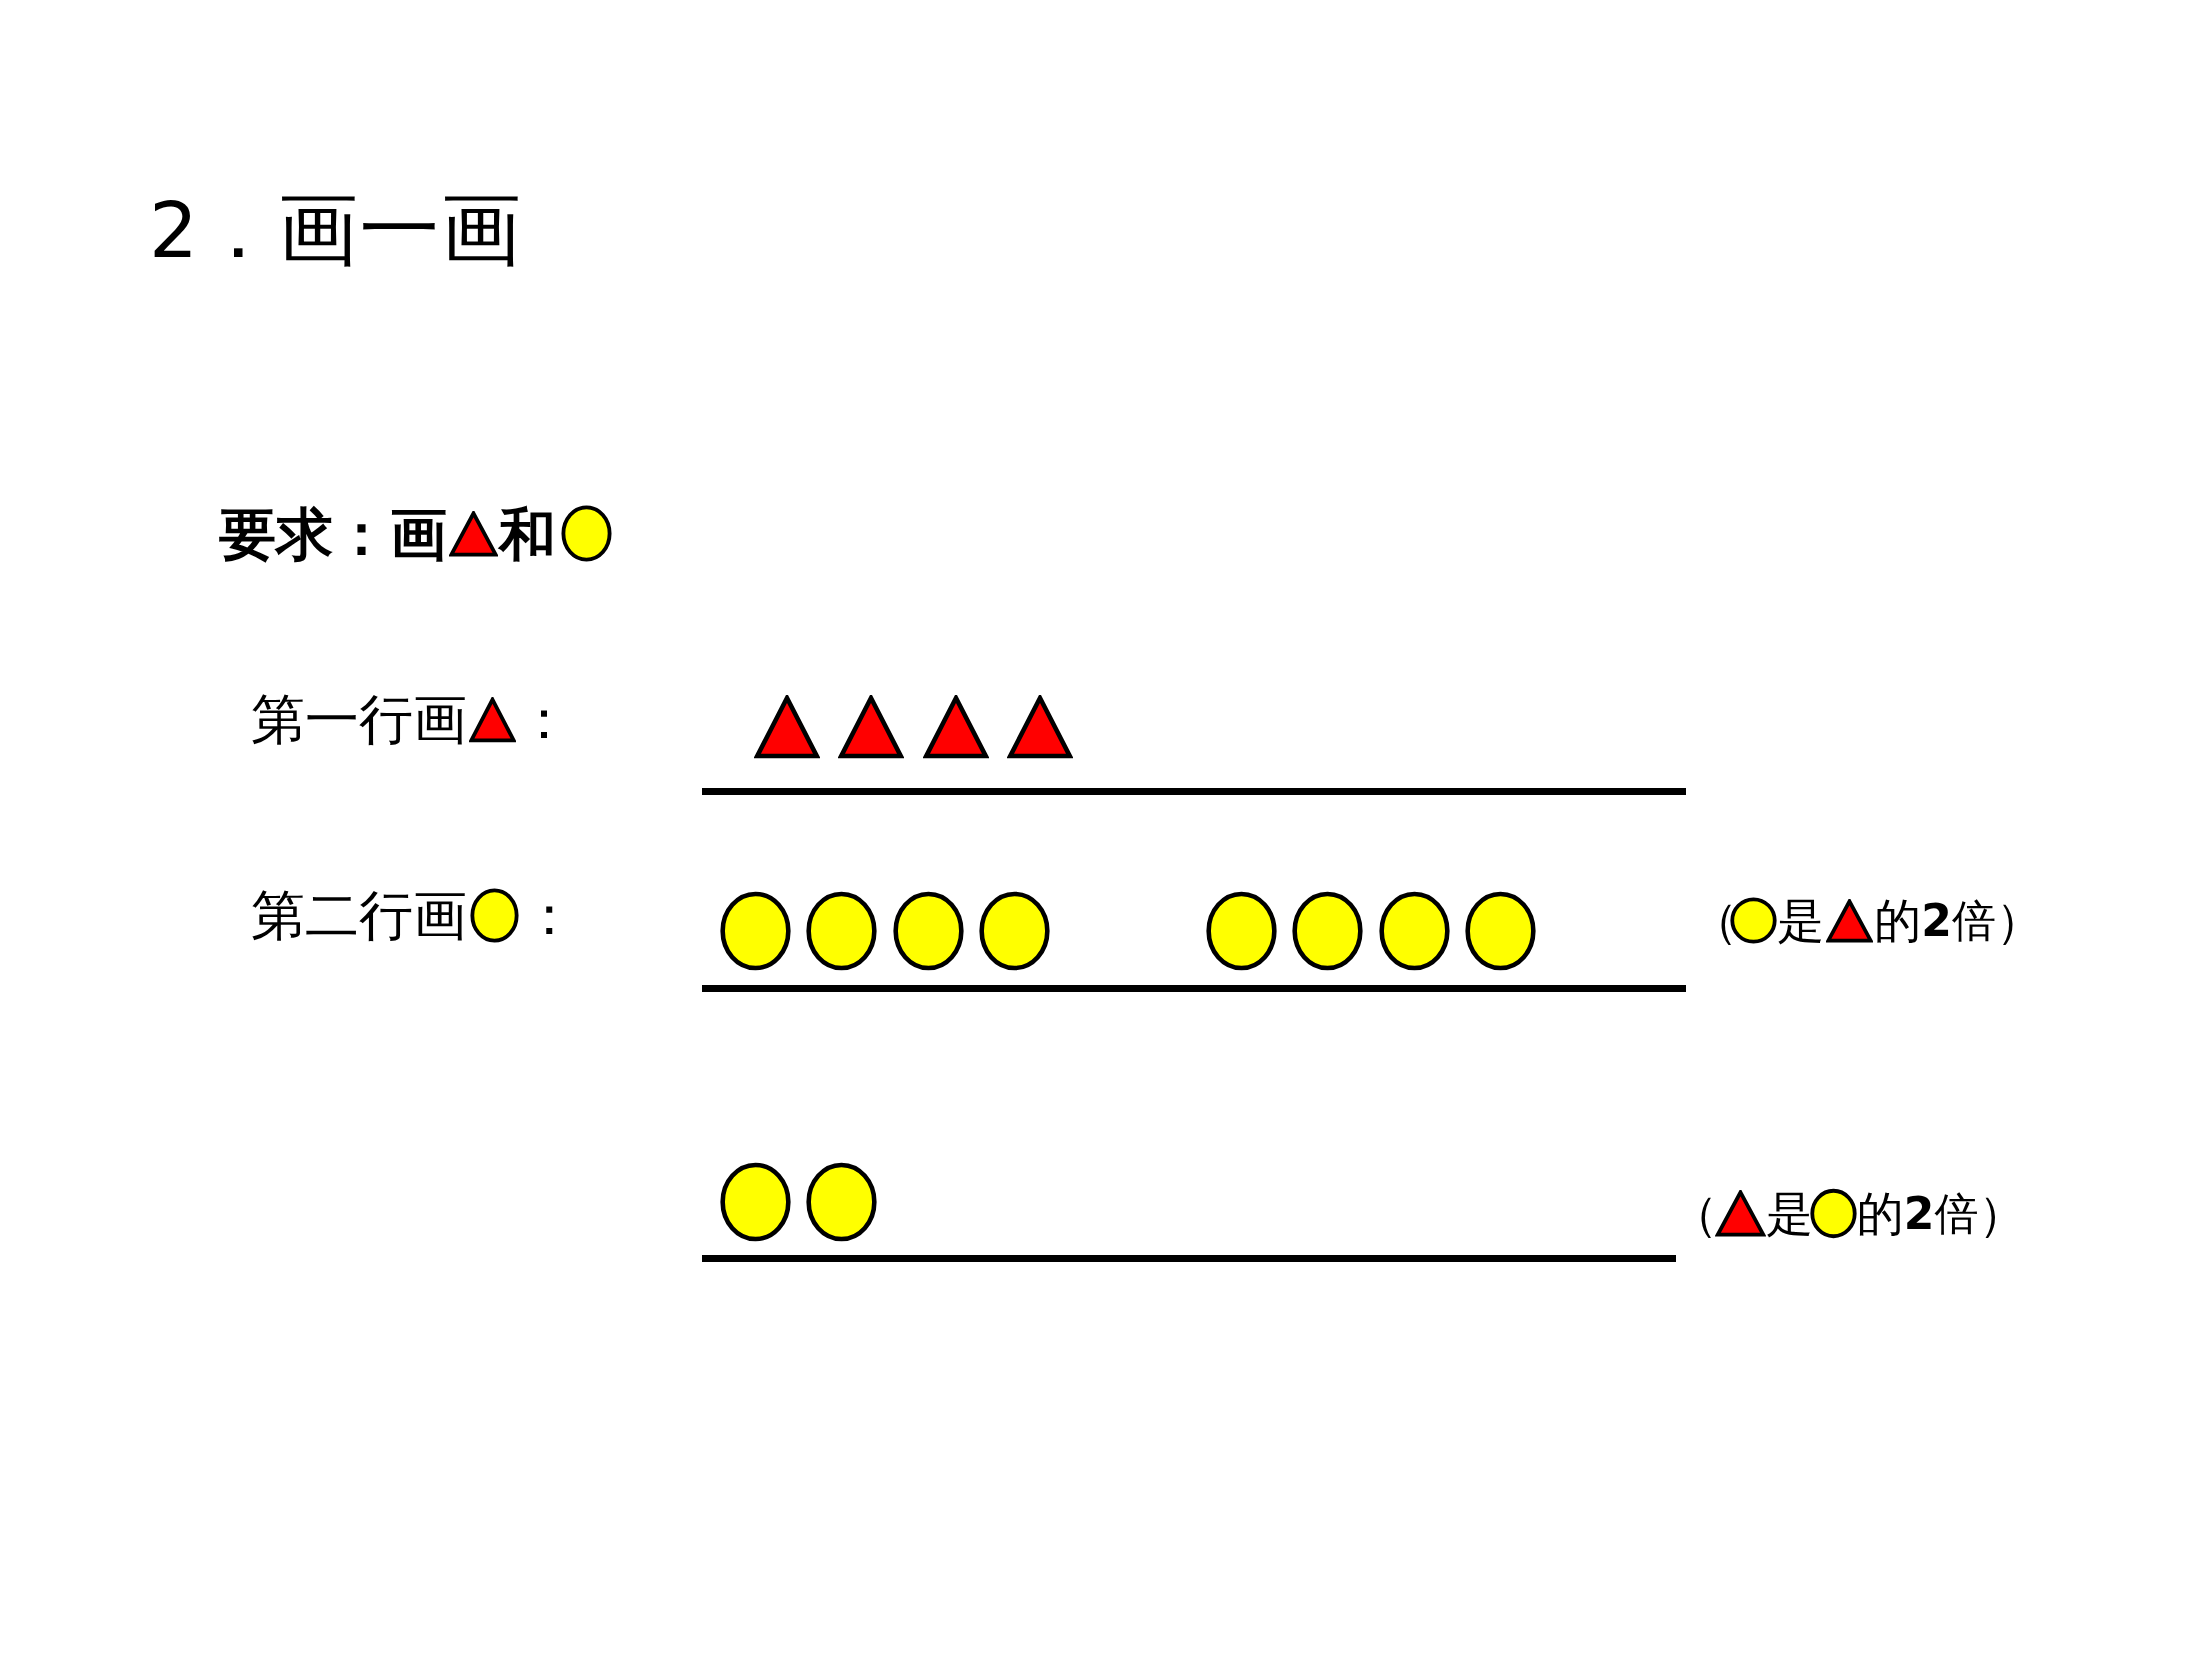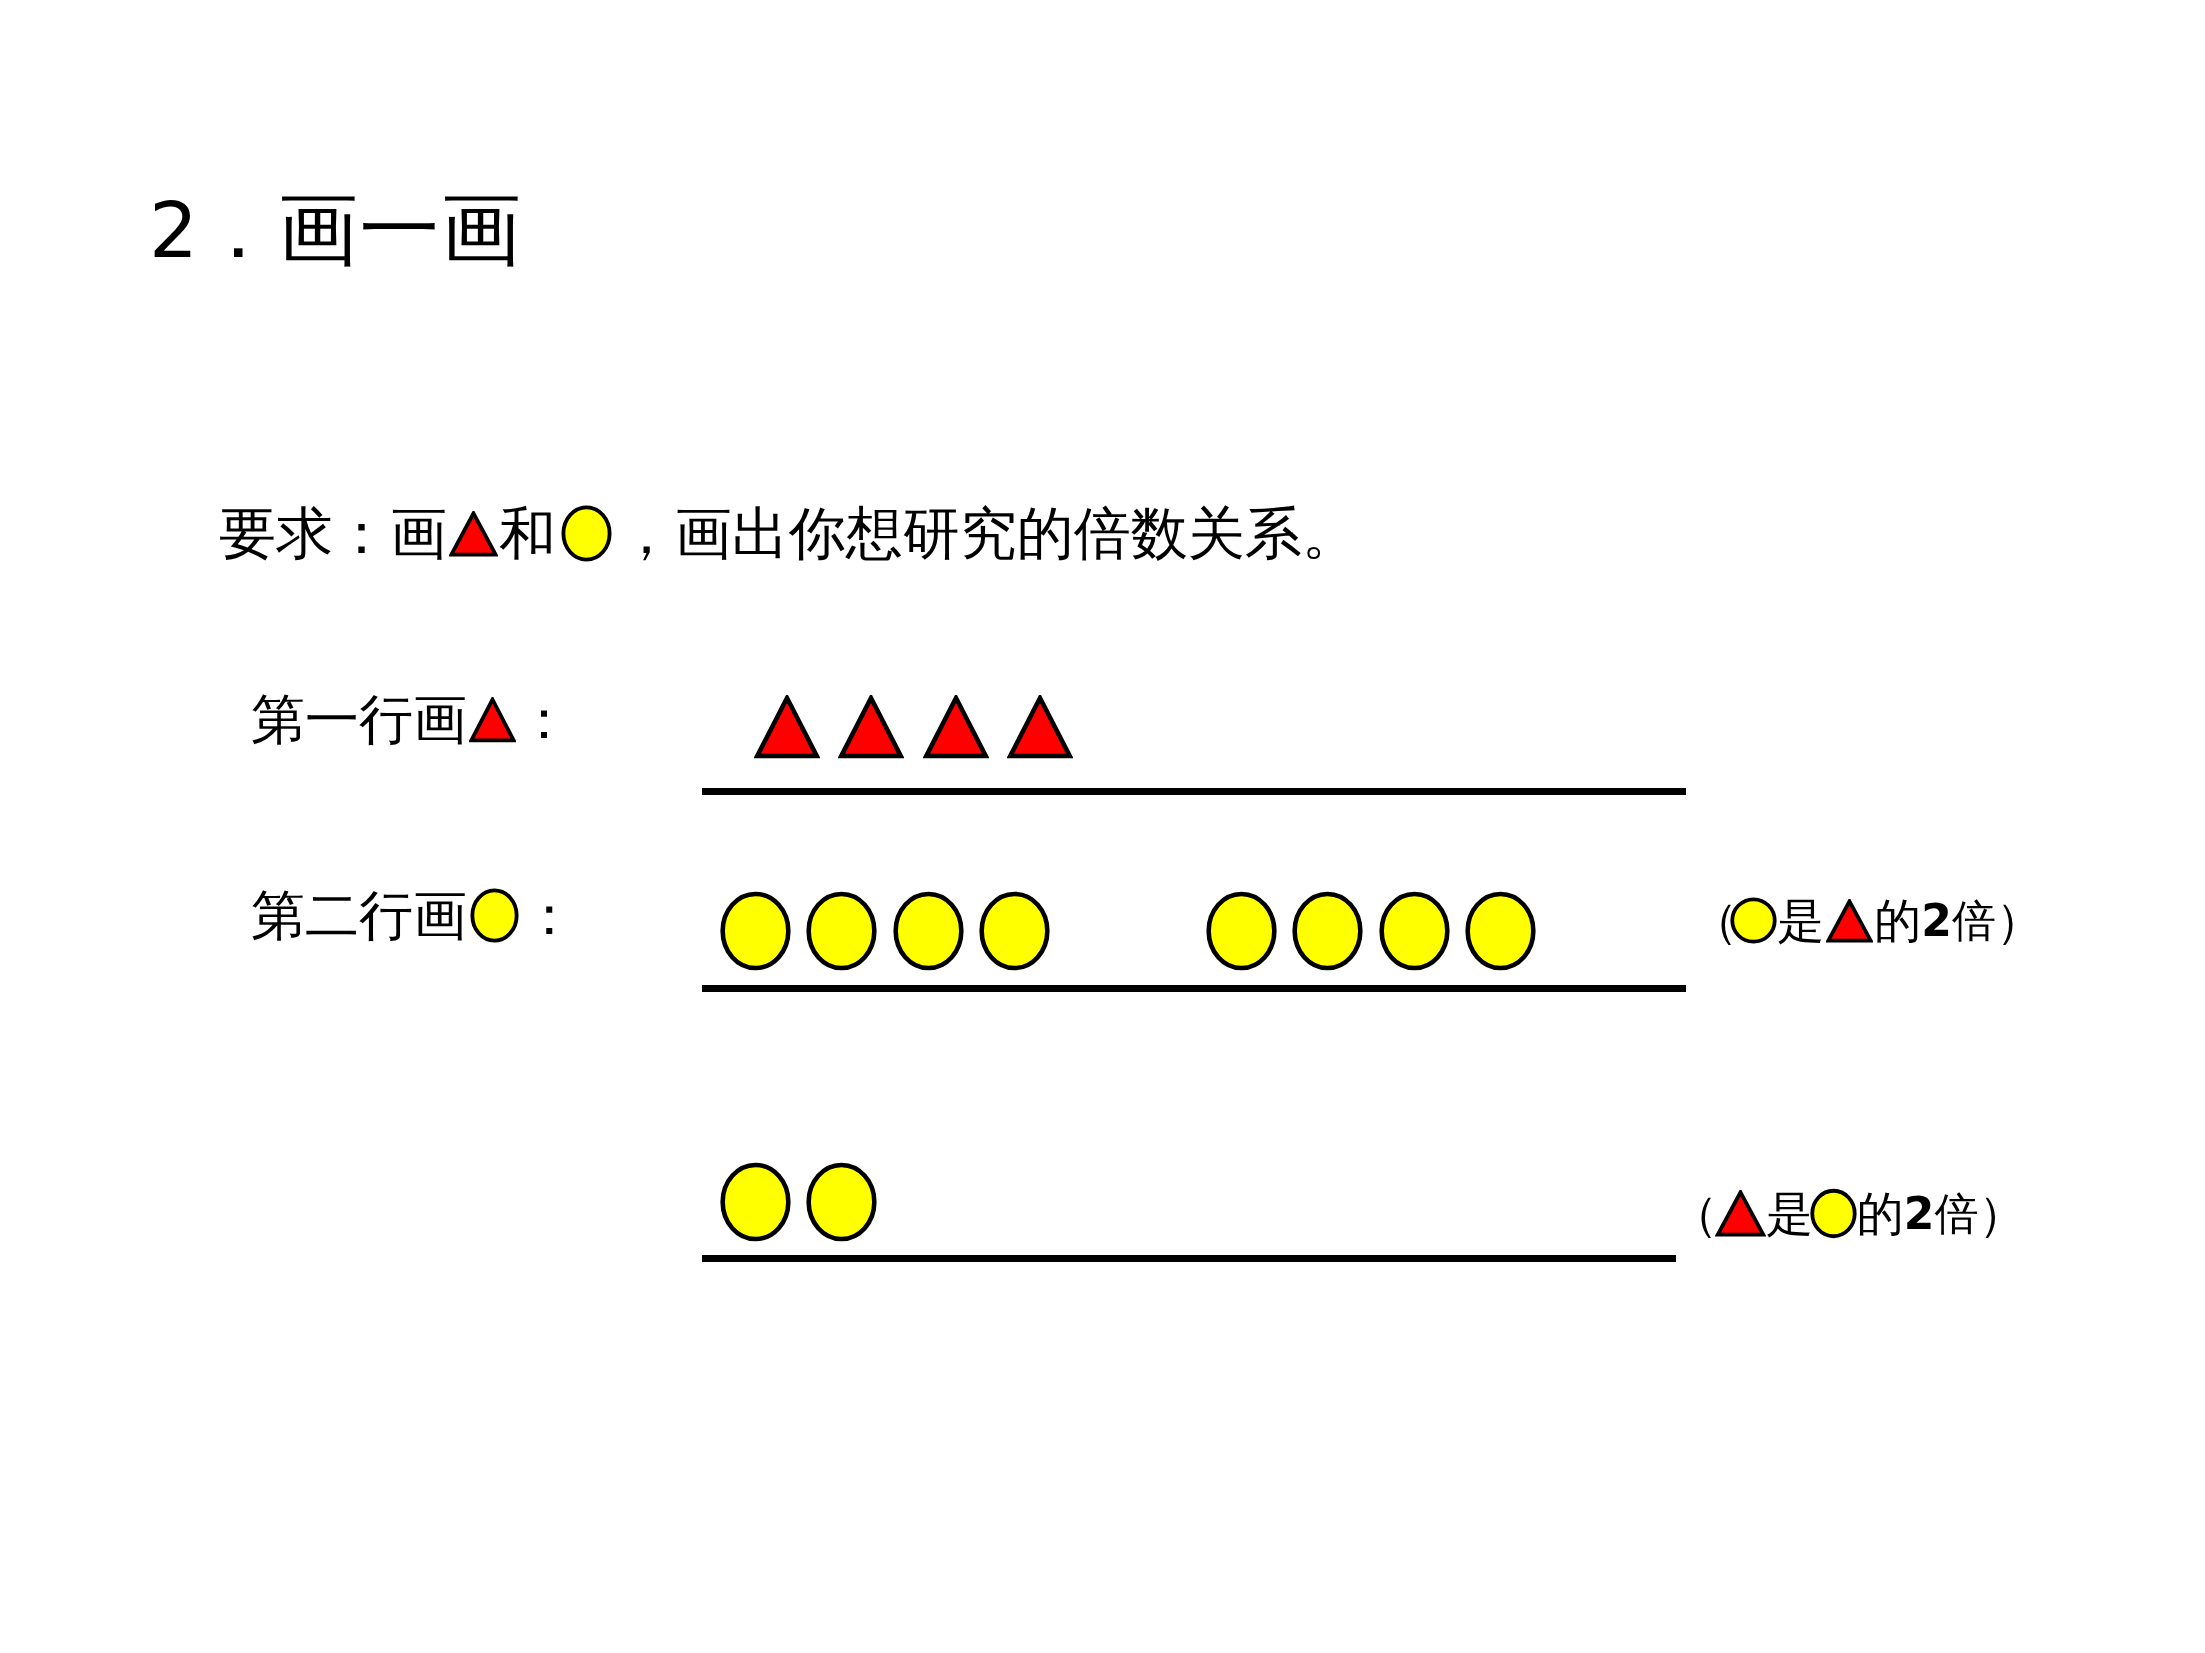--- a/index.html
+++ b/index.html
@@ -43,21 +43,21 @@
   .req-line {
     position: absolute;
     left: 219px;
     top: 505px;
     font-size: 57px;
     line-height: 1.0;
     white-space: nowrap;
     display: flex;
     align-items: center;
   }
-  .req-line .txt { display: inline-block; }
+  .req-line .txt { display: inline-block; font-weight: bold; }
 
   
   .tri-inline {
     display: inline-block;
     vertical-align: middle;
     position: relative;
   }
   .tri-inline svg { display: block; }
   .circ-inline {
     display: inline-block;
@@ -161,21 +161,20 @@
       <svg width="49" height="46" viewBox="0 0 64 60">
           <polygon points="32,3 61,57 3,57" fill="#FF0000" stroke="#000000" stroke-width="5"></polygon>
         </svg>
     </span>
     <span class="txt">和</span>
     <span class="circ-inline" style="width:51px;height:57px;margin:0 6.1px 0 4.6px;">
       <svg width="51" height="57" viewBox="0 0 66 74">
           <ellipse cx="33" cy="37" rx="30" ry="34" fill="#FFFF00" stroke="#000000" stroke-width="5"></ellipse>
         </svg>
     </span>
-    <span class="txt">，画出你想研究的倍数关系。</span>
   </div>
 
   <div class="row-label r1">
     <span>第一行画</span>
     <span class="tri-inline" style="width:47px;height:46px;margin:0 1.5px;">
       <svg width="47" height="46" viewBox="0 0 62 60">
           <polygon points="31,3 59,57 3,57" fill="#FF0000" stroke="#000000" stroke-width="5"></polygon>
         </svg>
     </span>
     <span>：</span>

